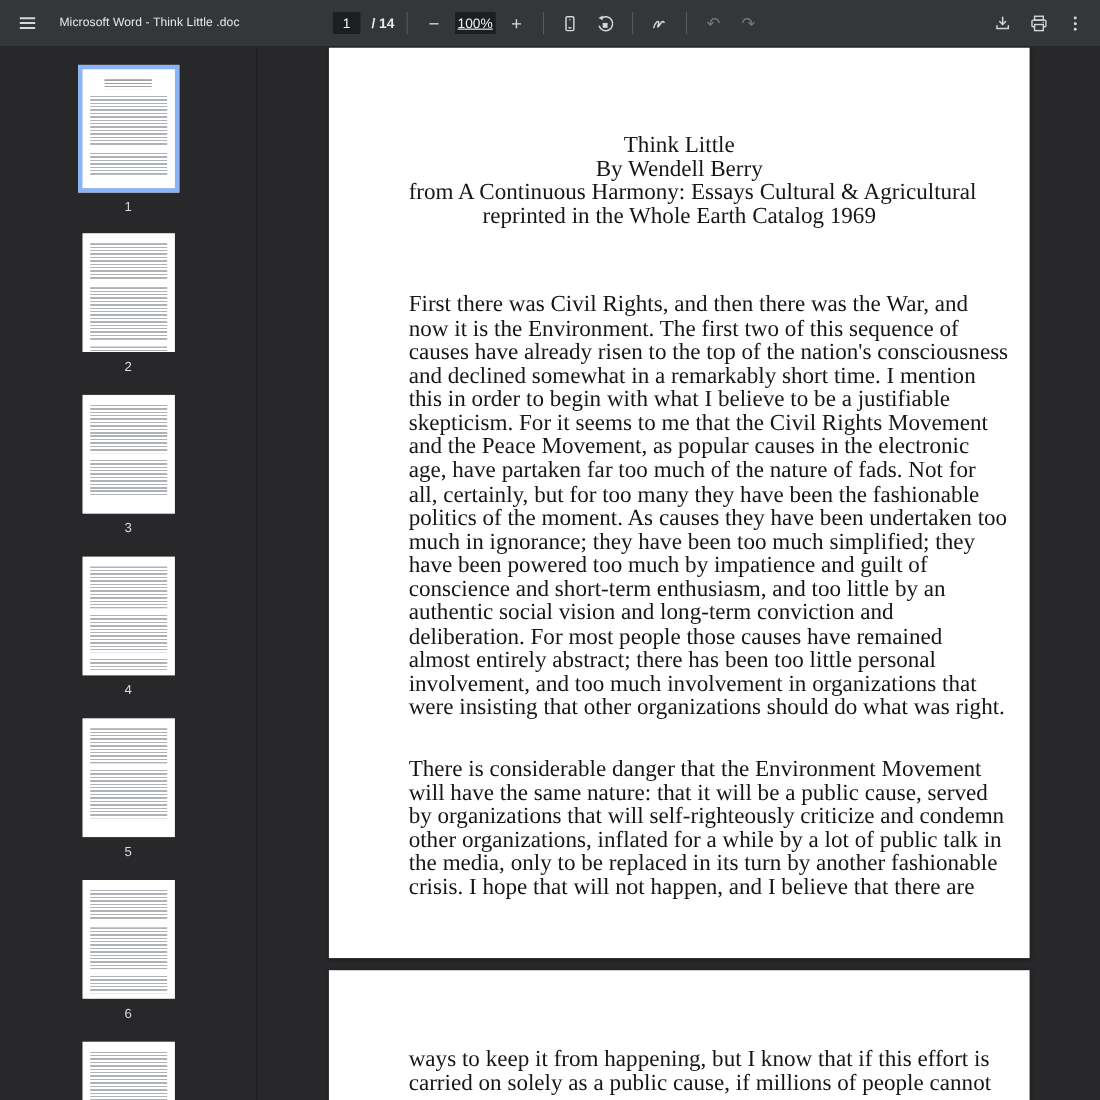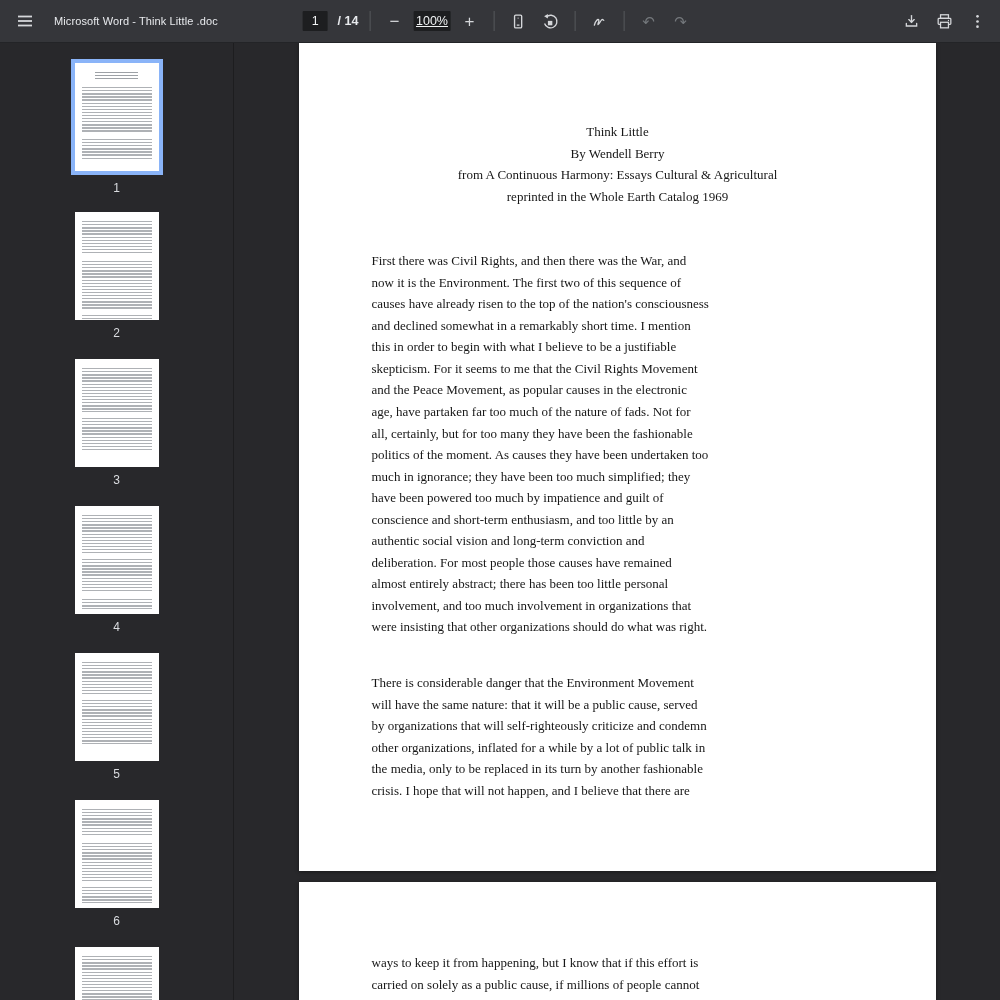--- a/index.html
+++ b/index.html
@@ -62,24 +62,24 @@
   .pages{
     position:absolute; top:43px; left:234px; width:766px; height:957px;
     overflow:hidden; display:flex; flex-direction:column; align-items:center;
   }
   .page{
     width:637px; background:#ffffff; flex:none;
     box-shadow:0 1px 4px rgba(0,0,0,.4); overflow:hidden;
   }
   .page-1{ height:828px; margin-bottom:11px; padding:78px 72px 0 73px; }
   .page-2{ height:820px; padding:70px 72px 0 73px; }
-  .serif{ font-family:"Liberation Serif","DejaVu Serif",serif; font-size:13px;
+  .serif{ font-family:"Liberation Serif","DejaVu Serif",serif; font-size:21px;
           line-height:21.55px; color:#161616; white-space:pre; }
   .doc-heading{ text-align:center; }
-  .para-1{ margin-top:43px; }
+  .para-1{ margin-top:59px; }
   .para-2{ margin-top:34px; }
 </style>
 </head>
 <body>
 
 <div class="toolbar">
   <div class="tb-left">
     <button class="icon-btn" aria-label="menu">
       <svg width="18" height="18" viewBox="0 0 18 18">
           <g stroke="#d5d7da" stroke-width="1.8">

